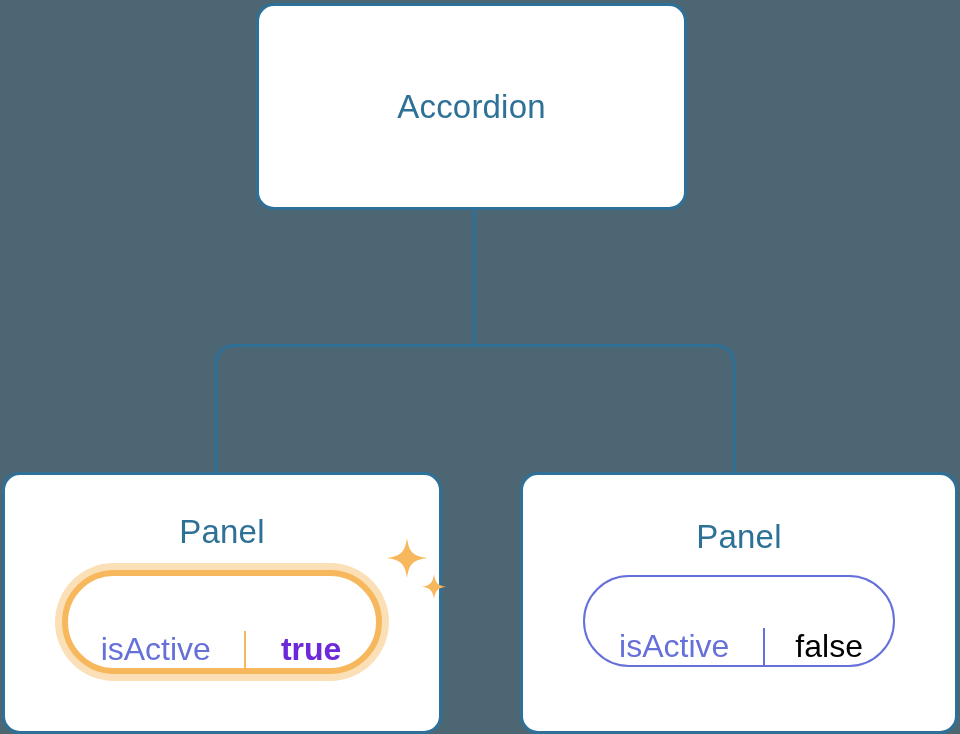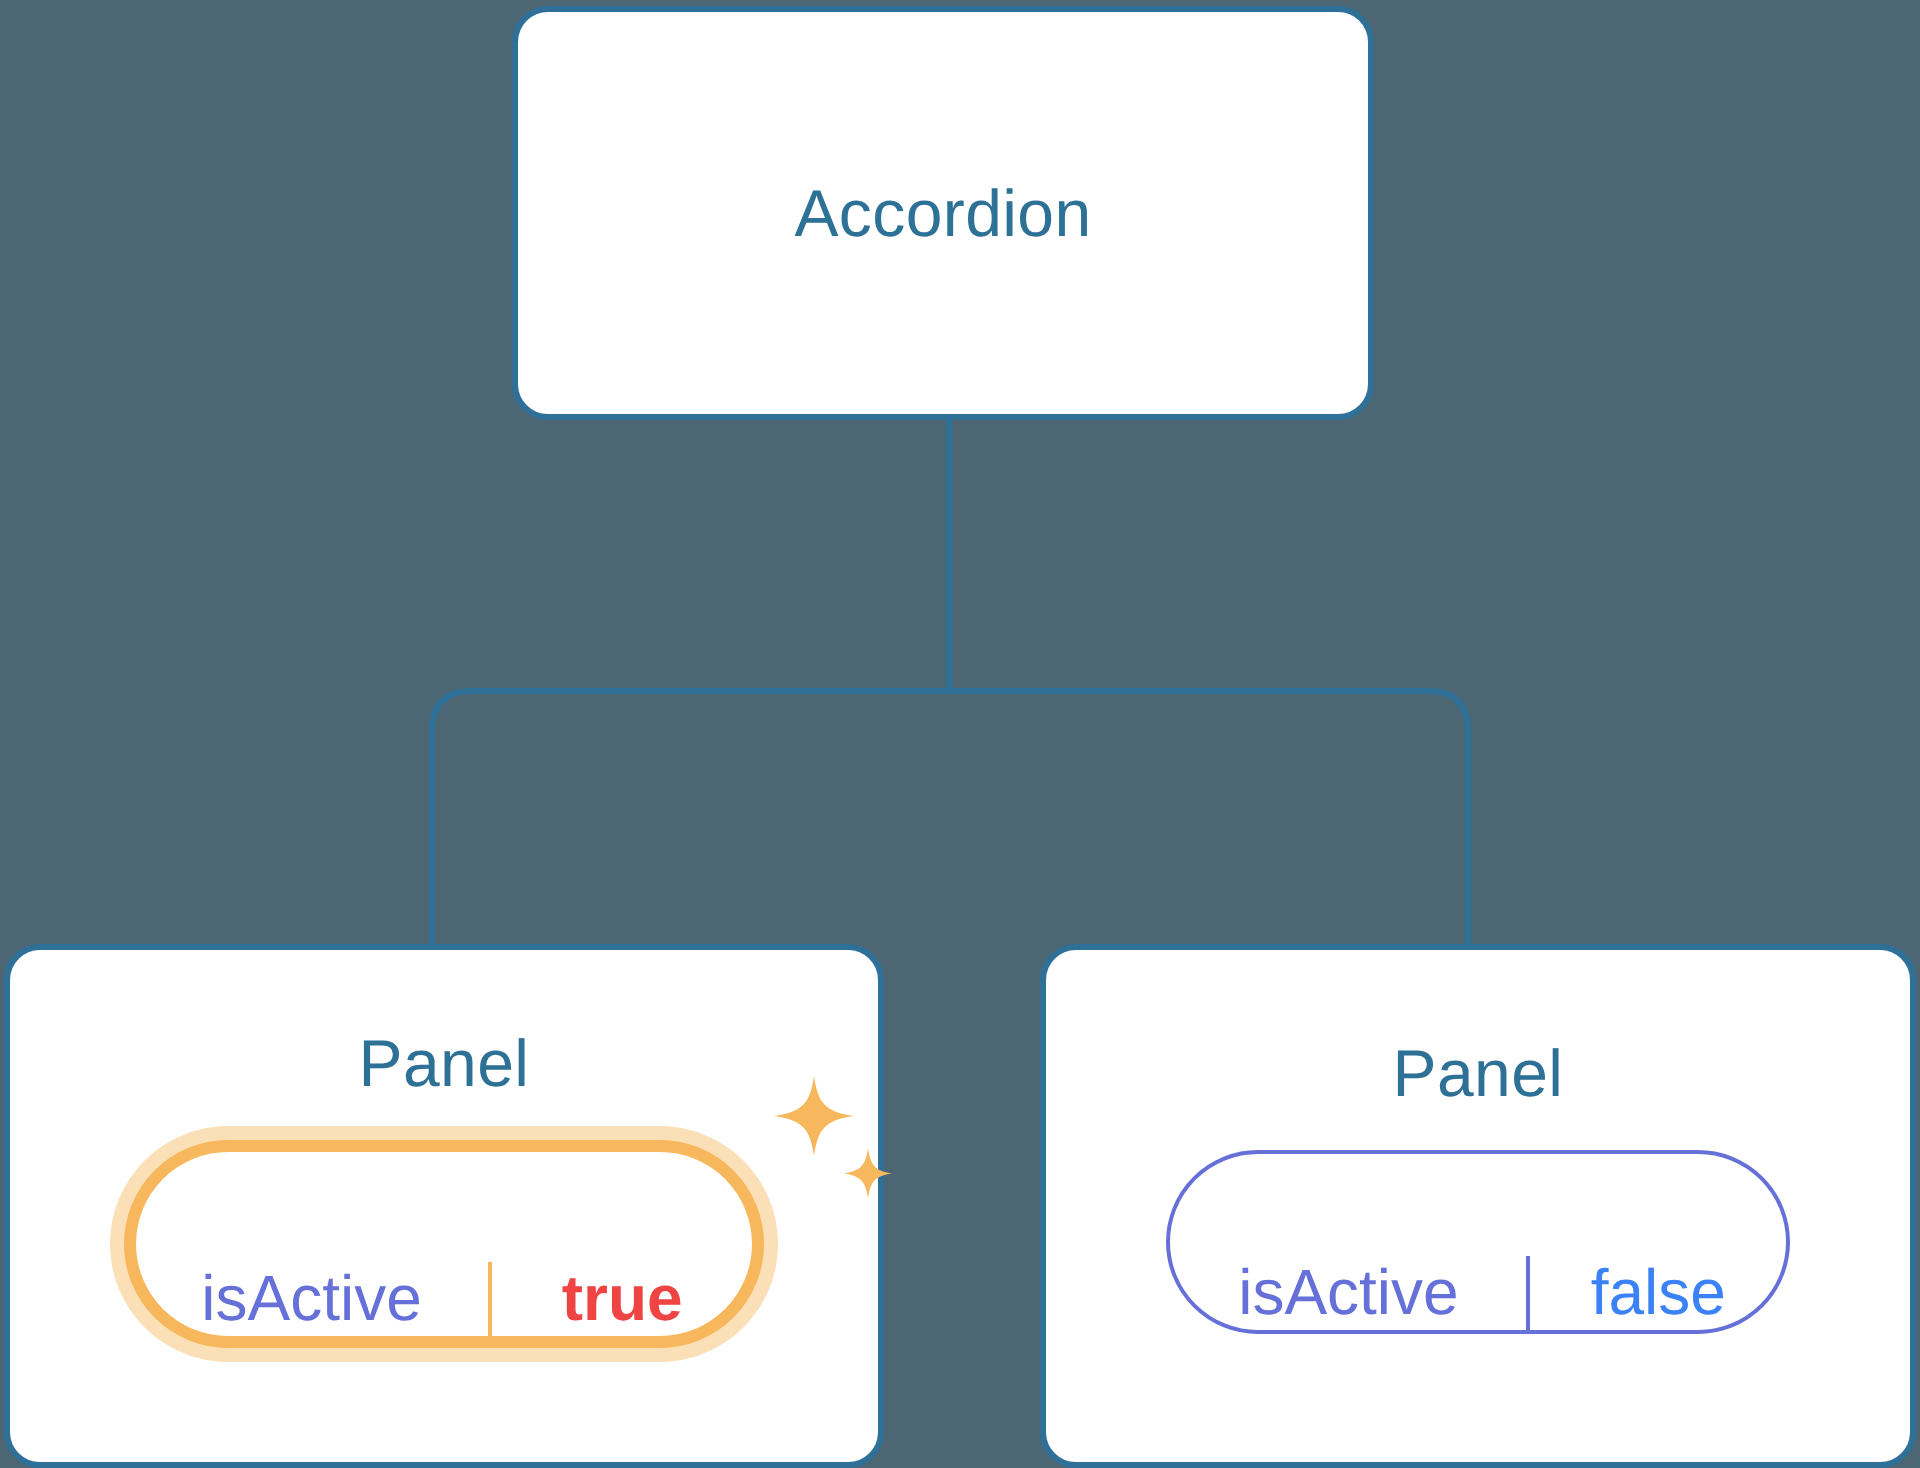--- a/index.html
+++ b/index.html
@@ -102,41 +102,41 @@
     height: 92px;
   }
   .prop-pill.normal .prop-key {
     color: #6670d9;
     font-size: 32px;
     font-weight: 400;
     padding: 0 34px;
     border-right: 2px solid #6670d9;
   }
   .prop-pill.normal .prop-val {
-    color: #3b82f6;
+    color: #000000;
     font-size: 32px;
     font-weight: 400;
     padding: 0 30px;
   }
 
   
   .prop-pill.highlight {
     border: 6px solid #f7b75c;
     height: 104px;
     box-shadow: 0 0 0 7px #fbe0b7;
   }
   .prop-pill.highlight .prop-key {
     color: #6670d9;
     font-size: 32px;
     font-weight: 400;
     padding: 0 33px;
     border-right: 2px solid #f7b75c;
   }
   .prop-pill.highlight .prop-val {
-    color: #ef4444;
+    color: #6d28d9;
     font-size: 32px;
     font-weight: 700;
     padding: 0 35px;
   }
 
   #pill-left  { margin-top: 22px; }
   #pill-right { margin-top: 22px; }
 
   
   .sparkles {

